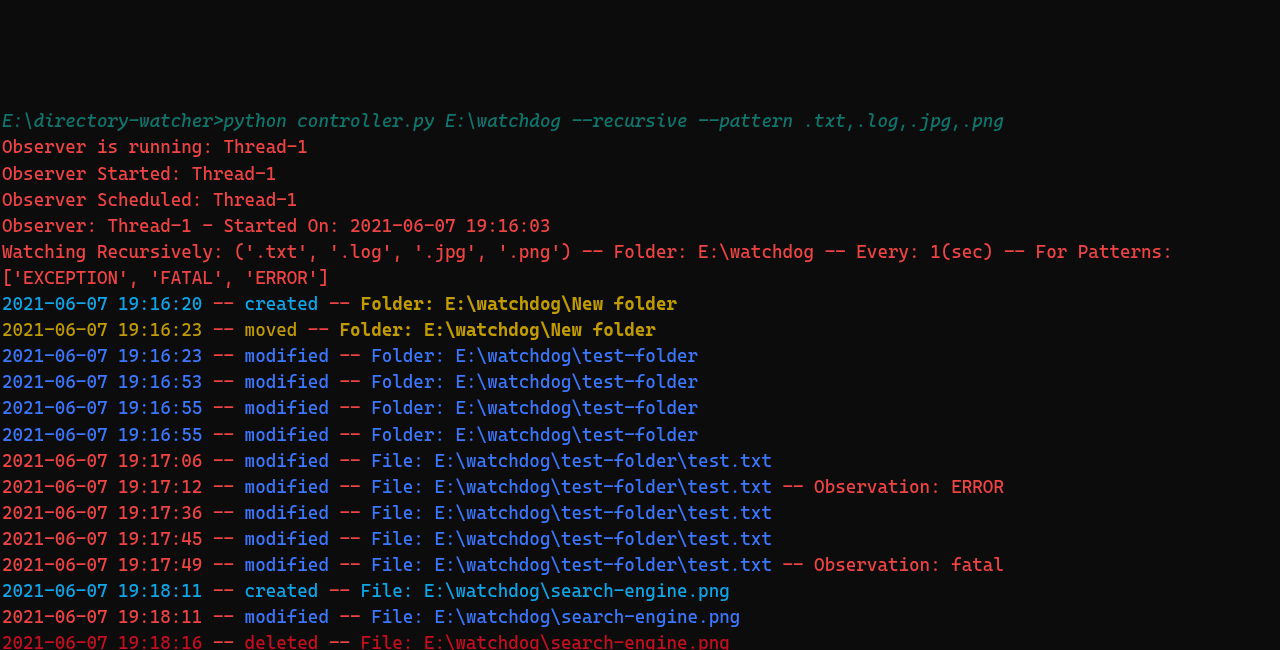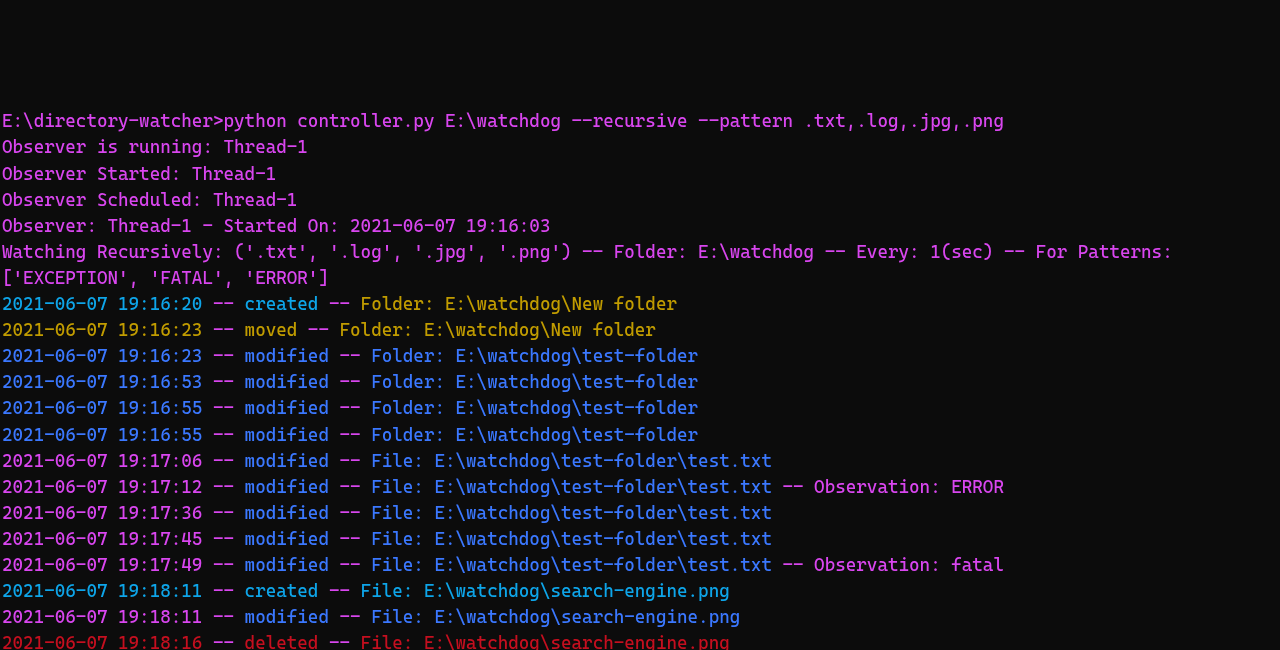--- a/index.html
+++ b/index.html
@@ -10,25 +10,25 @@
       font-size: 18px;
       line-height: 1.45;
       padding: 4px 2px;
       width: 1280px;
       height: 650px;
       overflow: hidden;
       white-space: pre-wrap;
       word-wrap: break-word;
     }
     .line { white-space: pre-wrap; }
-    .prompt { color: #d946ef; }
-    .white { color: #d946ef; }
+    .prompt { color: #0f766e; font-style: italic; }
+    .white { color: #ef4444; }
     .green { color: #0ea5e9; }
     .darkyellow { color: #c19c00; }
-    .yellow { color: #c19c00; }
+    .yellow { color: #c19c00; font-weight: bold; }
     .blue { color: #3b78ff; }
     .red { color: #c50f1f; }
   </style>
 </head>
 <body>
 
 
 
 <div><div class="line prompt">E:\directory-watcher&gt;python controller.py E:\watchdog --recursive --pattern .txt,.log,.jpg,.png</div><div id="startup-block"><div class="line white">Observer is running: Thread-1</div><div class="line white">Observer Started: Thread-1</div><div class="line white">Observer Scheduled: Thread-1</div><div class="line white">Observer: Thread-1 - Started On: 2021-06-07 19:16:03</div><div class="line white">Watching Recursively: ('.txt', '.log', '.jpg', '.png') -- Folder: E:\watchdog -- Every: 1(sec) -- For Patterns: ['EXCEPTION', 'FATAL', 'ERROR']</div></div><div id="events-block"><div class="line"><span class="green">2021-06-07 19:16:20</span><span class="white"> -- </span><span class="green">created</span><span class="white"> -- </span><span class="yellow">Folder: E:\watchdog\New folder</span></div><div class="line"><span class="darkyellow">2021-06-07 19:16:23</span><span class="white"> -- </span><span class="darkyellow">moved</span><span class="white"> -- </span><span class="yellow">Folder: E:\watchdog\New folder</span></div><div class="line"><span class="blue">2021-06-07 19:16:23</span><span class="white"> -- </span><span class="blue">modified</span><span class="white"> -- </span><span class="blue">Folder: E:\watchdog\test-folder</span></div><div class="line"><span class="blue">2021-06-07 19:16:53</span><span class="white"> -- </span><span class="blue">modified</span><span class="white"> -- </span><span class="blue">Folder: E:\watchdog\test-folder</span></div><div class="line"><span class="blue">2021-06-07 19:16:55</span><span class="white"> -- </span><span class="blue">modified</span><span class="white"> -- </span><span class="blue">Folder: E:\watchdog\test-folder</span></div><div class="line"><span class="blue">2021-06-07 19:16:55</span><span class="white"> -- </span><span class="blue">modified</span><span class="white"> -- </span><span class="blue">Folder: E:\watchdog\test-folder</span></div><div class="line"><span class="white">2021-06-07 19:17:06</span><span class="white"> -- </span><span class="blue">modified</span><span class="white"> -- </span><span class="blue">File: E:\watchdog\test-folder\test.txt</span></div><div class="line"><span class="white">2021-06-07 19:17:12</span><span class="white"> -- </span><span class="blue">modified</span><span class="white"> -- </span><span class="blue">File: E:\watchdog\test-folder\test.txt</span><span class="white"> -- Observation: ERROR</span></div><div class="line"><span class="white">2021-06-07 19:17:36</span><span class="white"> -- </span><span class="blue">modified</span><span class="white"> -- </span><span class="blue">File: E:\watchdog\test-folder\test.txt</span></div><div class="line"><span class="white">2021-06-07 19:17:45</span><span class="white"> -- </span><span class="blue">modified</span><span class="white"> -- </span><span class="blue">File: E:\watchdog\test-folder\test.txt</span></div><div class="line"><span class="white">2021-06-07 19:17:49</span><span class="white"> -- </span><span class="blue">modified</span><span class="white"> -- </span><span class="blue">File: E:\watchdog\test-folder\test.txt</span><span class="white"> -- Observation: fatal</span></div><div class="line"><span class="green">2021-06-07 19:18:11</span><span class="white"> -- </span><span class="green">created</span><span class="white"> -- </span><span class="green">File: E:\watchdog\search-engine.png</span></div><div class="line"><span class="white">2021-06-07 19:18:11</span><span class="white"> -- </span><span class="blue">modified</span><span class="white"> -- </span><span class="blue">File: E:\watchdog\search-engine.png</span></div><div class="line"><span class="red">2021-06-07 19:18:16</span><span class="white"> -- </span><span class="red">deleted</span><span class="white"> -- </span><span class="red">File: E:\watchdog\search-engine.png</span></div></div></div>
 

